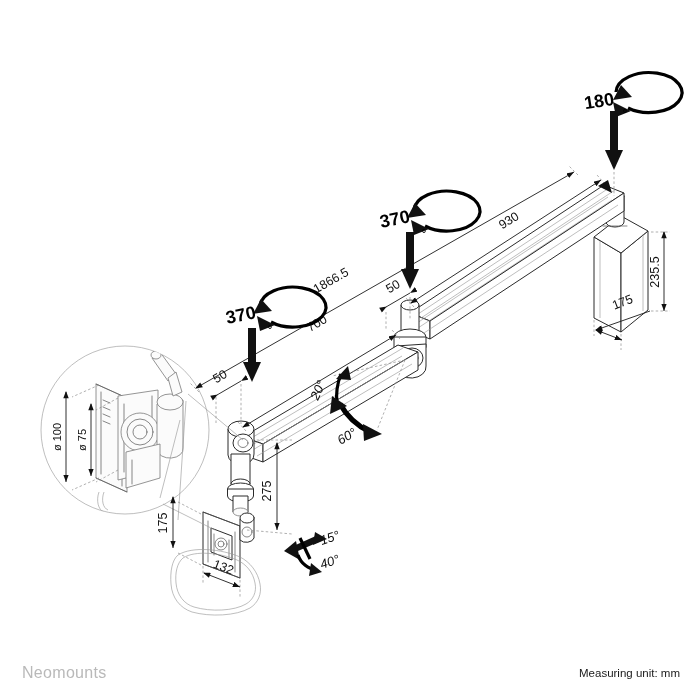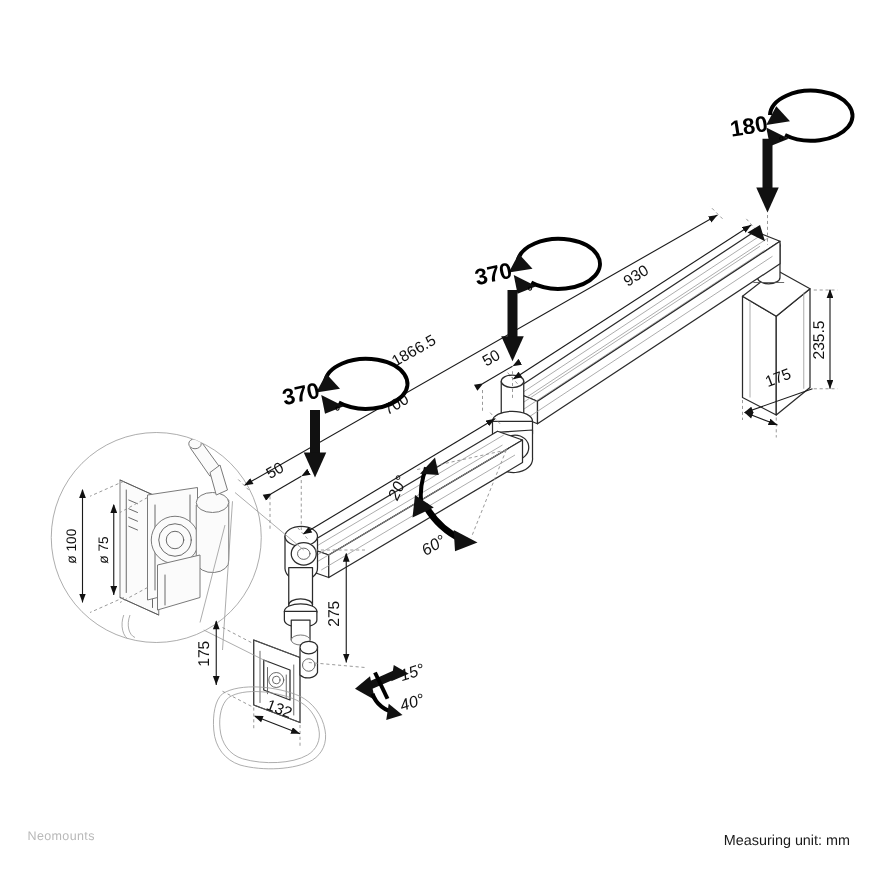--- a/index.html
+++ b/index.html
@@ -26,21 +26,21 @@
     left: 0; top: 0;
     width: 700px;
     height: 700px;
     display: block;
   }
   .brand {
     position: absolute;
     left: 22px;
     top: 664px;
     font-family: "Liberation Sans", sans-serif;
-    font-size: 10px;
+    font-size: 16px;
     color: #b9b9b9;
     letter-spacing: 0.3px;
     white-space: nowrap;
   }
   .unit {
     position: absolute;
     right: 20px;
     top: 667px;
     font-family: "Liberation Sans", sans-serif;
     font-size: 11.5px;

